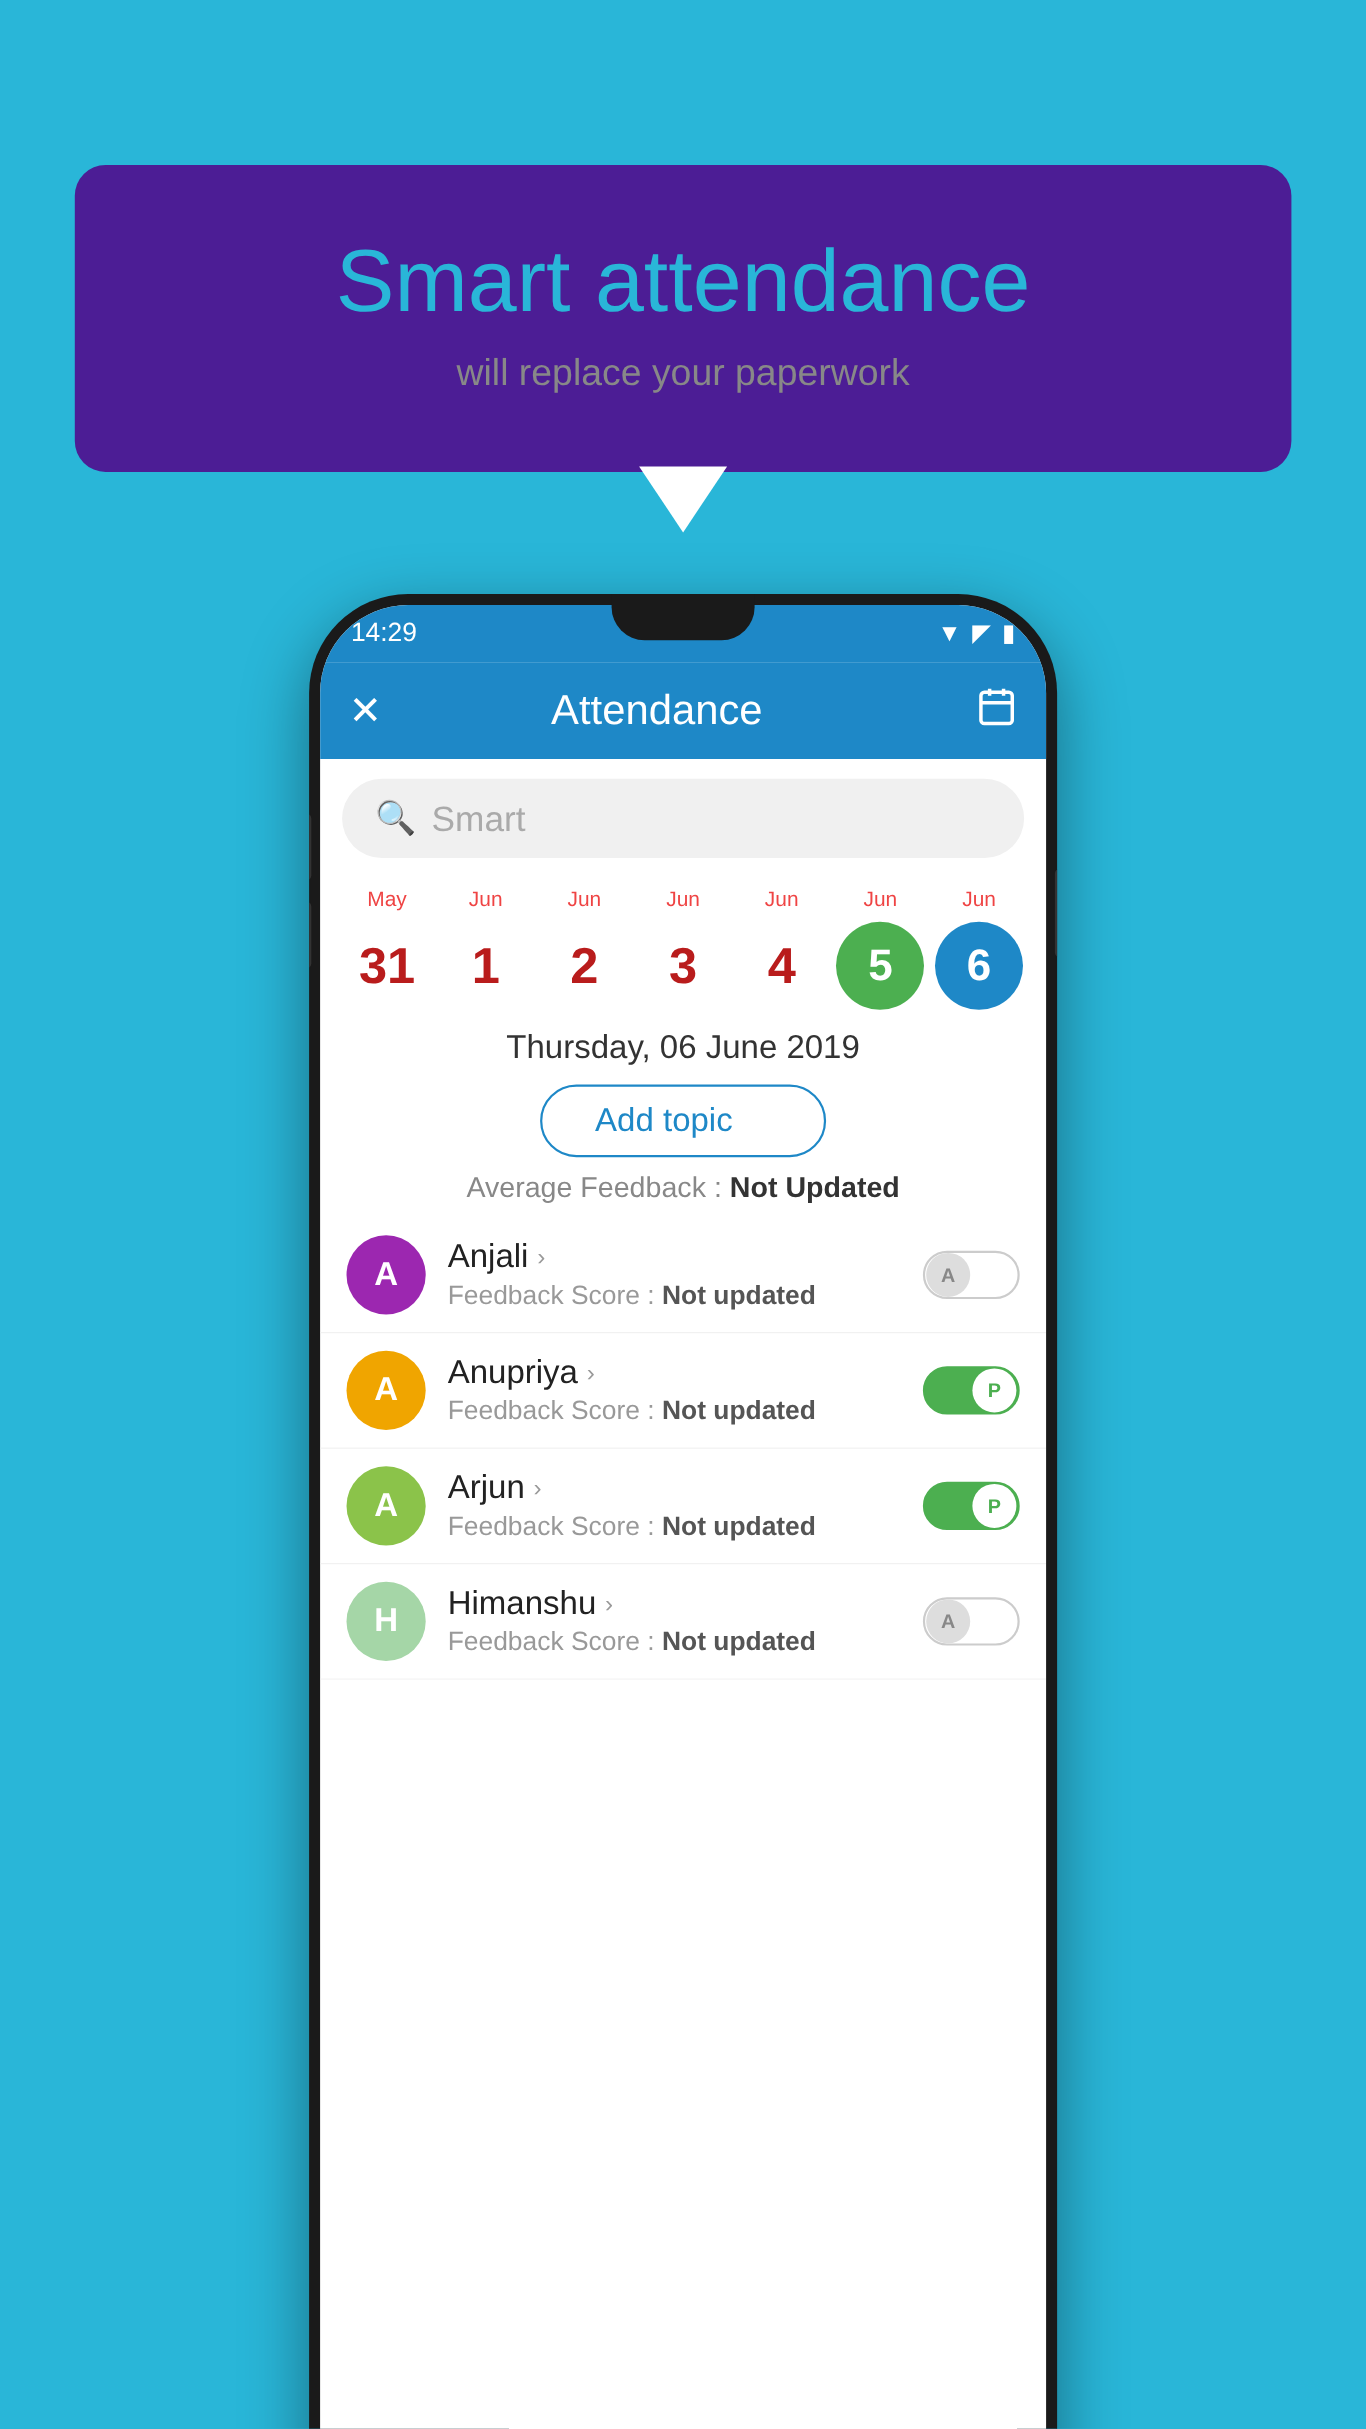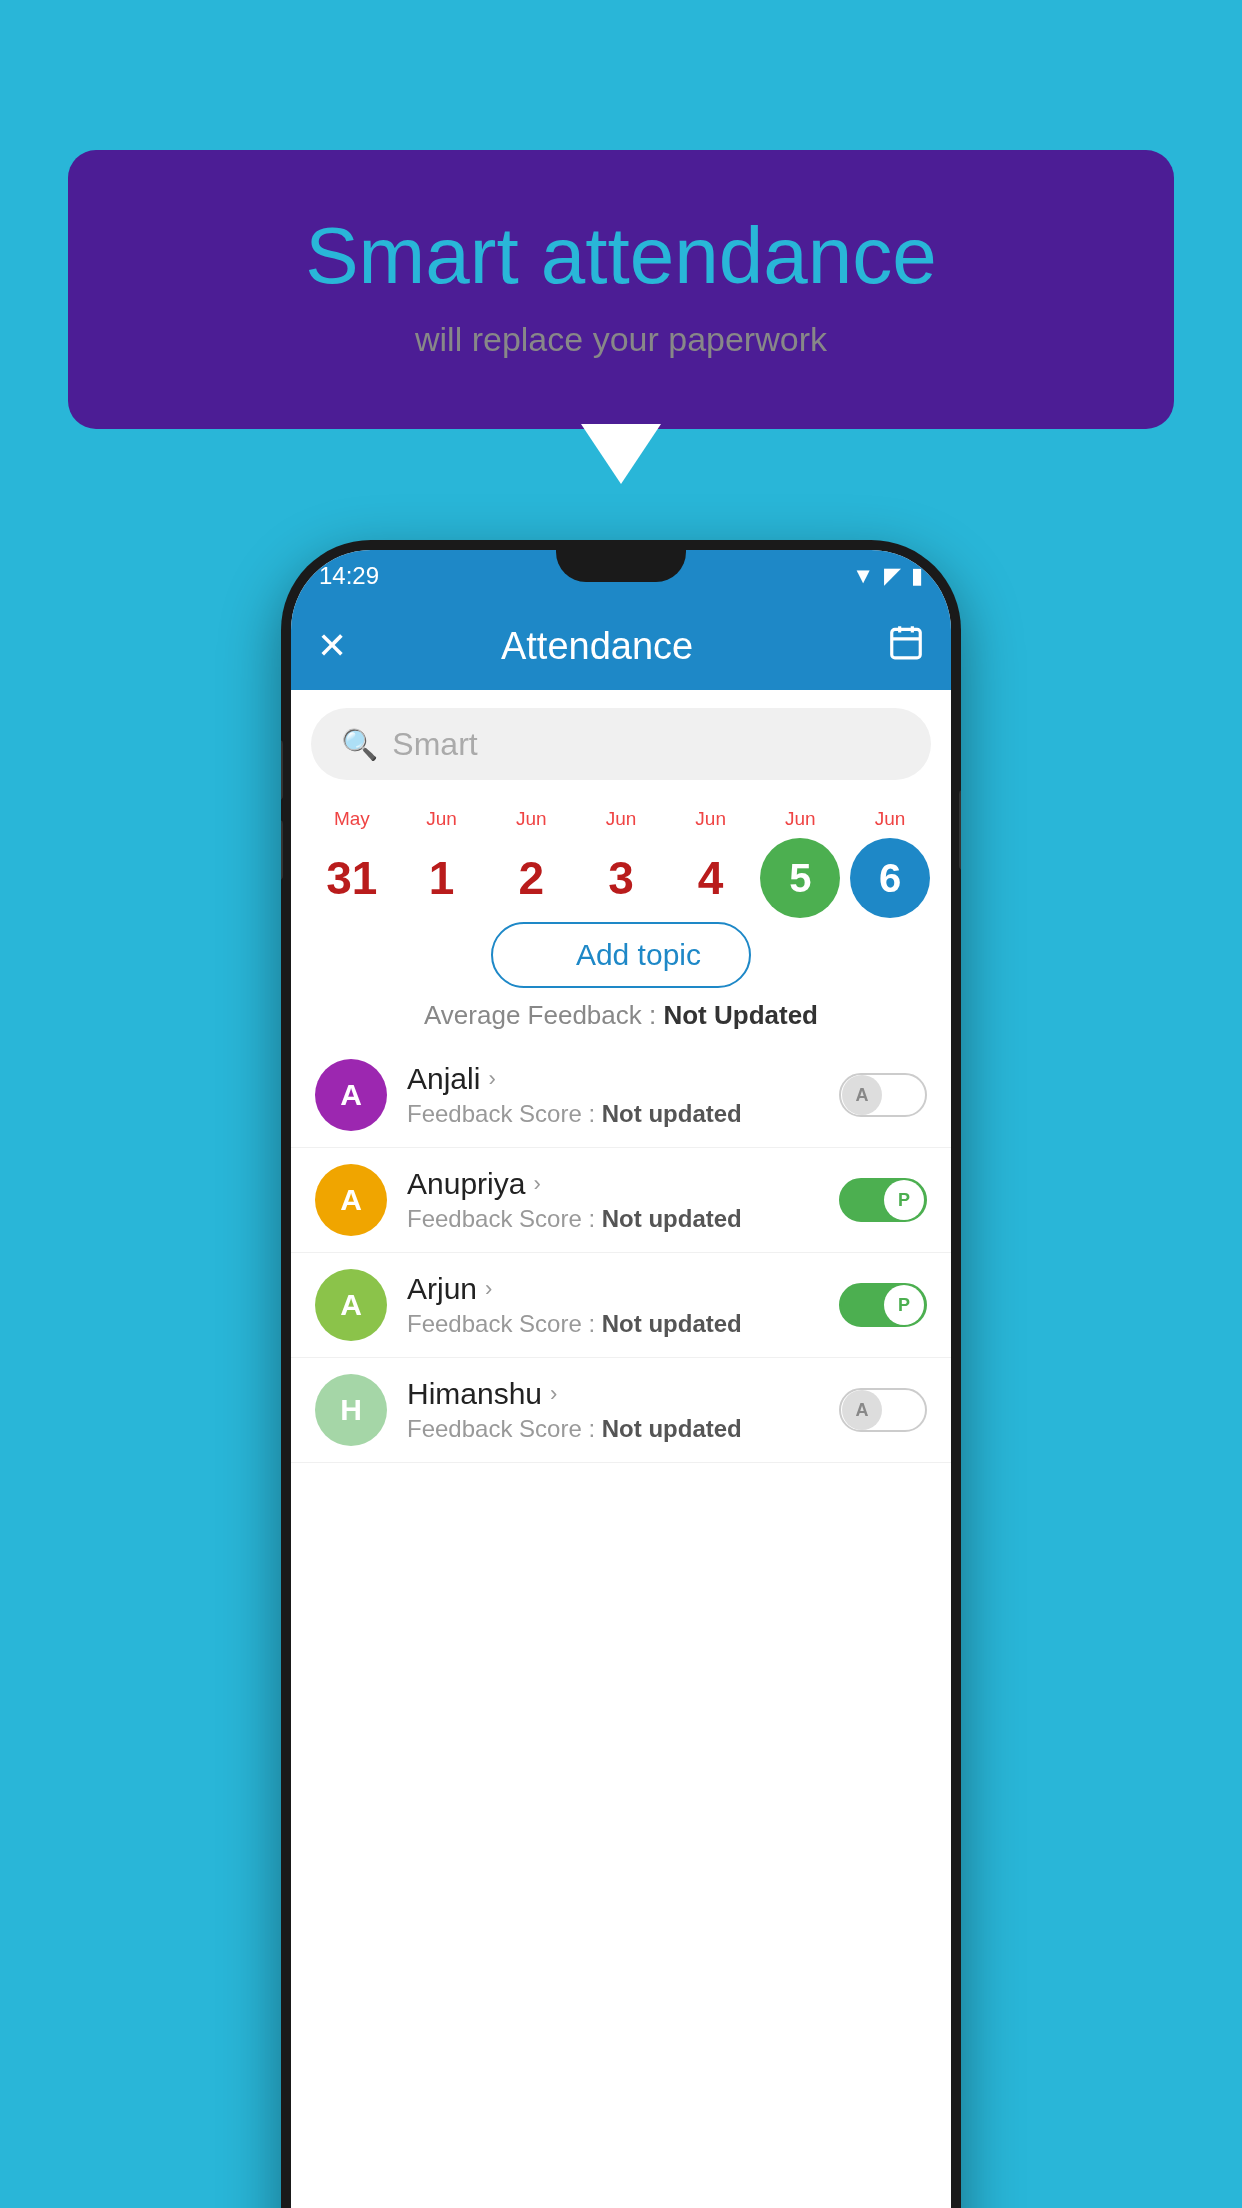--- a/index.html
+++ b/index.html
@@ -212,21 +212,21 @@
     .add-topic-btn {
       display: block;
       margin: 4px auto 12px;
       border: 2px solid #1e88c7;
       border-radius: 40px;
       padding: 14px 48px;
       color: #1e88c7;
       font-size: 30px;
       background: white;
       cursor: pointer;
-      text-align: right;
+      text-align: left;
       width: 260px;
     }
 
     
     .avg-feedback {
       text-align: center;
       font-size: 26px;
       color: #888;
       margin-bottom: 12px;
     }
@@ -424,20 +424,21 @@
           <div class="cal-day">
             <div class="cal-month">Jun</div>
             <div class="cal-date today">5</div>
           </div>
           <div class="cal-day">
             <div class="cal-month">Jun</div>
             <div class="cal-date selected">6</div>
           </div>
         </div>
 
+      <div class="date-display">Thursday, 06 June 2019</div>
 
       <button class="add-topic-btn">Add topic</button>
 
       <div class="avg-feedback">
         <span>Average Feedback :</span>
         <strong>Not Updated</strong>
       </div>
 
       <div class="student-list" id="student-list">
           <div class="student-item">

